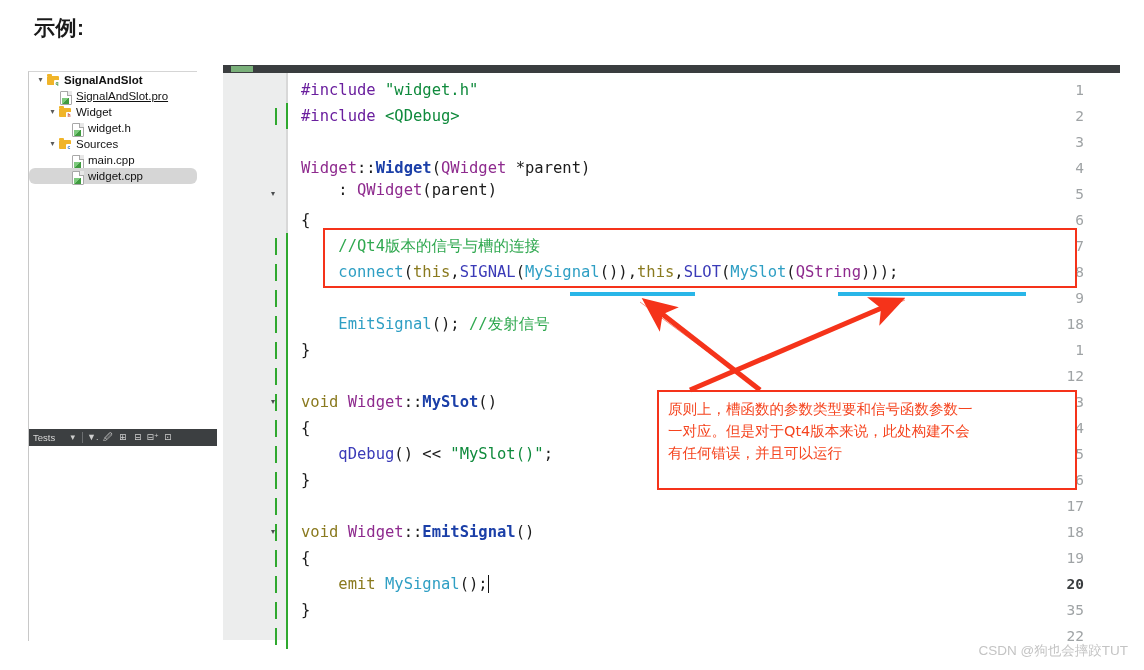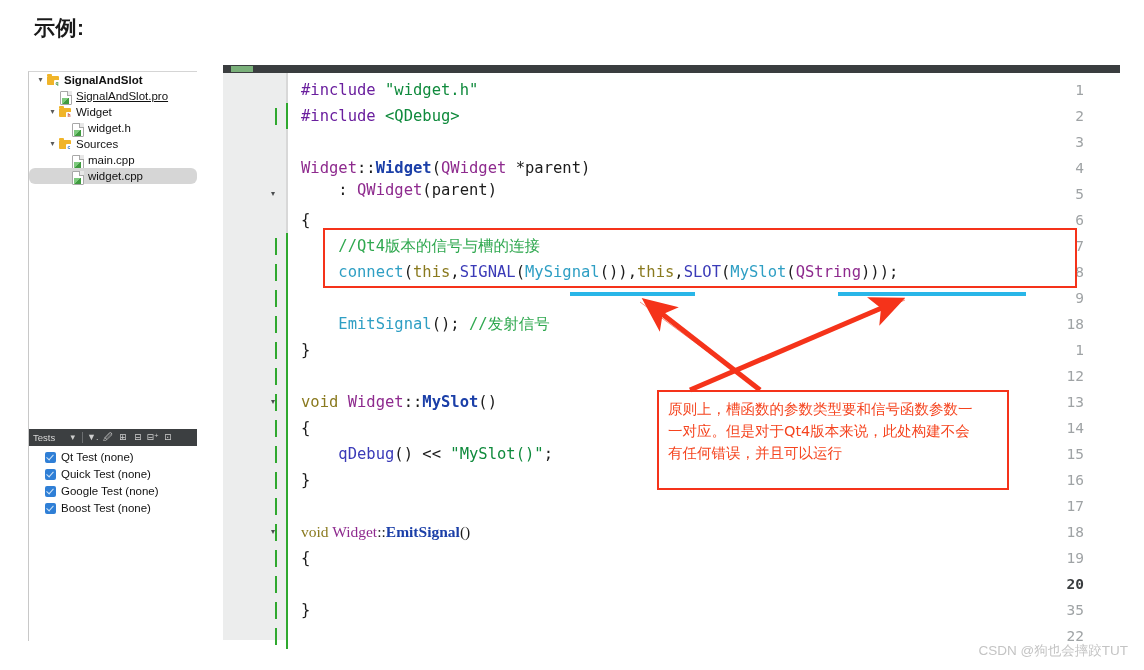--- a/index.html
+++ b/index.html
@@ -92,21 +92,21 @@
     position:absolute;left:1px;bottom:0px;width:7px;height:6px;
     background:linear-gradient(135deg,#7dc97d 0 50%,#3f9b3f 50% 100%);
   }
 
   
   #tests-panel{
     position:absolute;left:0;top:357px;width:168px;height:212px;
     background:#ffffff;
   }
   #tests-toolbar{
-    position:absolute;left:0;top:0;width:168px;height:17px;
+    position:absolute;left:0;top:0;width:188px;height:17px;
     background:#3c3f41;display:flex;align-items:center;
     color:#d0d0d0;font-size:9px;
   }
   #tests-toolbar .ttitle{margin-left:4px;font-size:9.5px;color:#d8d8d8;}
   #tests-toolbar .tb-ic{
     width:15px;height:17px;line-height:17px;text-align:center;
     font-size:9px;color:#cfcfcf;
   }
   #tests-toolbar .sep{
     width:1px;height:11px;background:#6b6e70;margin:0 2px;
@@ -279,38 +279,20 @@
           <span class="ttitle">Tests</span>
           <span class="tb-ic" style="margin-left:10px;">▾</span>
           <span class="sep"></span>
           <span class="tb-ic">▼.</span>
           <span class="tb-ic">🖉</span>
           <span class="tb-ic">⊞</span>
           <span class="tb-ic">⊟</span>
           <span class="tb-ic">⊟⁺</span>
           <span class="tb-ic">⊡</span>
         </div>
-        <div id="tests-list" style="position:absolute;left:0;top:20px;width:168px;">
-            <div class="test-row">
-              <span class="chk"></span>
-              <span>Qt Test (none)</span>
-            </div>
-            <div class="test-row">
-              <span class="chk"></span>
-              <span>Quick Test (none)</span>
-            </div>
-            <div class="test-row">
-              <span class="chk"></span>
-              <span>Google Test (none)</span>
-            </div>
-            <div class="test-row">
-              <span class="chk"></span>
-              <span>Boost Test (none)</span>
-            </div>
-          </div>
       </div>
     </div>
 
     <div id="editor">
       <div id="gutter"></div>
       <div id="gutter-edge"></div>
       <div id="gutter-content">
           <div class="gnum" style="top: 4px;">1</div>
           <div class="gnum" style="top: 30px;">2</div>
           <div class="gcaret" style="top: 35px;"></div>
@@ -378,32 +360,33 @@
       <div class="codeline" style="top:104px;"><span class="k-plain">    : </span><span class="k-cls">QWidget</span><span class="k-plain">(parent)</span></div>
       <div class="codeline" style="top:134px;"><span class="k-plain">{</span></div>
       <div class="codeline" style="top:160px;"><span class="k-plain">    </span><span class="k-comment">//Qt4版本的信号与槽的连接</span></div>
       <div class="codeline" style="top:186px;"><span class="k-plain">    </span><span class="k-cyan">connect</span><span class="k-plain">(</span><span class="k-kw">this</span><span class="k-plain">,</span><span class="k-macro">SIGNAL</span><span class="k-plain">(</span><span class="k-cyan">MySignal</span><span class="k-plain">()),</span><span class="k-kw">this</span><span class="k-plain">,</span><span class="k-macro">SLOT</span><span class="k-plain">(</span><span class="k-cyan">MySlot</span><span class="k-plain">(</span><span class="k-cls">QString</span><span class="k-plain">)));</span></div>
       <div class="codeline" style="top:238px;"><span class="k-plain">    </span><span class="k-cyan">EmitSignal</span><span class="k-plain">(); </span><span class="k-comment">//发射信号</span></div>
       <div class="codeline" style="top:264px;"><span class="k-plain">}</span></div>
       <div class="codeline" style="top:316px;"><span class="k-void">void</span><span class="k-plain"> </span><span class="k-cls">Widget</span><span class="k-plain">::</span><span class="k-fn">MySlot</span><span class="k-plain">()</span></div>
       <div class="codeline" style="top:342px;"><span class="k-plain">{</span></div>
       <div class="codeline" style="top:368px;"><span class="k-plain">    </span><span class="k-macro">qDebug</span><span class="k-plain">() &lt;&lt; </span><span class="k-str">"MySlot()"</span><span class="k-plain">;</span></div>
       <div class="codeline" style="top:394px;"><span class="k-plain">}</span></div>
-      <div class="codeline" style="top:446px;font-family:Liberation Serif, serif;"><span class="k-void">void</span><span class="k-plain"> </span><span class="k-cls">Widget</span><span class="k-plain">::</span><span class="k-fn">EmitSignal</span><span class="k-plain">()</span></div>
+      <div class="codeline" style="top:446px;"><span class="k-void">void</span><span class="k-plain"> </span><span class="k-cls">Widget</span><span class="k-plain">::</span><span class="k-fn">EmitSignal</span><span class="k-plain">()</span></div>
       <div class="codeline" style="top:472px;"><span class="k-plain">{</span></div>
+      <div class="codeline" style="top:498px;"><span class="k-plain">    </span><span class="k-kw">emit</span><span class="k-plain"> </span><span class="k-cyan">MySignal</span><span class="k-plain">();</span><span style="border-left:1.5px solid #111;margin-left:0px;">&nbsp;</span></div>
       <div class="codeline" style="top:524px;"><span class="k-plain">}</span></div>
     </div>
   </div>
 
   <div class="ann-box" style="left:323px;top:228px;width:754px;height:60px;"></div>
 
   <div class="uline" style="left:570px;top:292px;width:125px;"></div>
   <div class="uline" style="left:838px;top:292px;width:188px;"></div>
 
-  <div id="ann-note" style="left:657px;top:390px;width:352px;height:100px;">
+  <div id="ann-note" style="left:657px;top:390px;width:420px;height:100px;">
     <div class="ntext">原则上，槽函数的参数类型要和信号函数参数一</div>
     <div class="ntext">一对应。但是对于Qt4版本来说，此处构建不会</div>
     <div class="ntext">有任何错误，并且可以运行</div>
   </div>
 
   <svg id="arrows" viewBox="0 0 1144 670">
     <defs>
       <marker id="ah" markerWidth="7" markerHeight="7" refX="5.4" refY="3.5" orient="auto">
         <polygon points="0,0.4 7,3.5 0,6.6 1.7,3.5" fill="#f5331a"></polygon>
       </marker>

